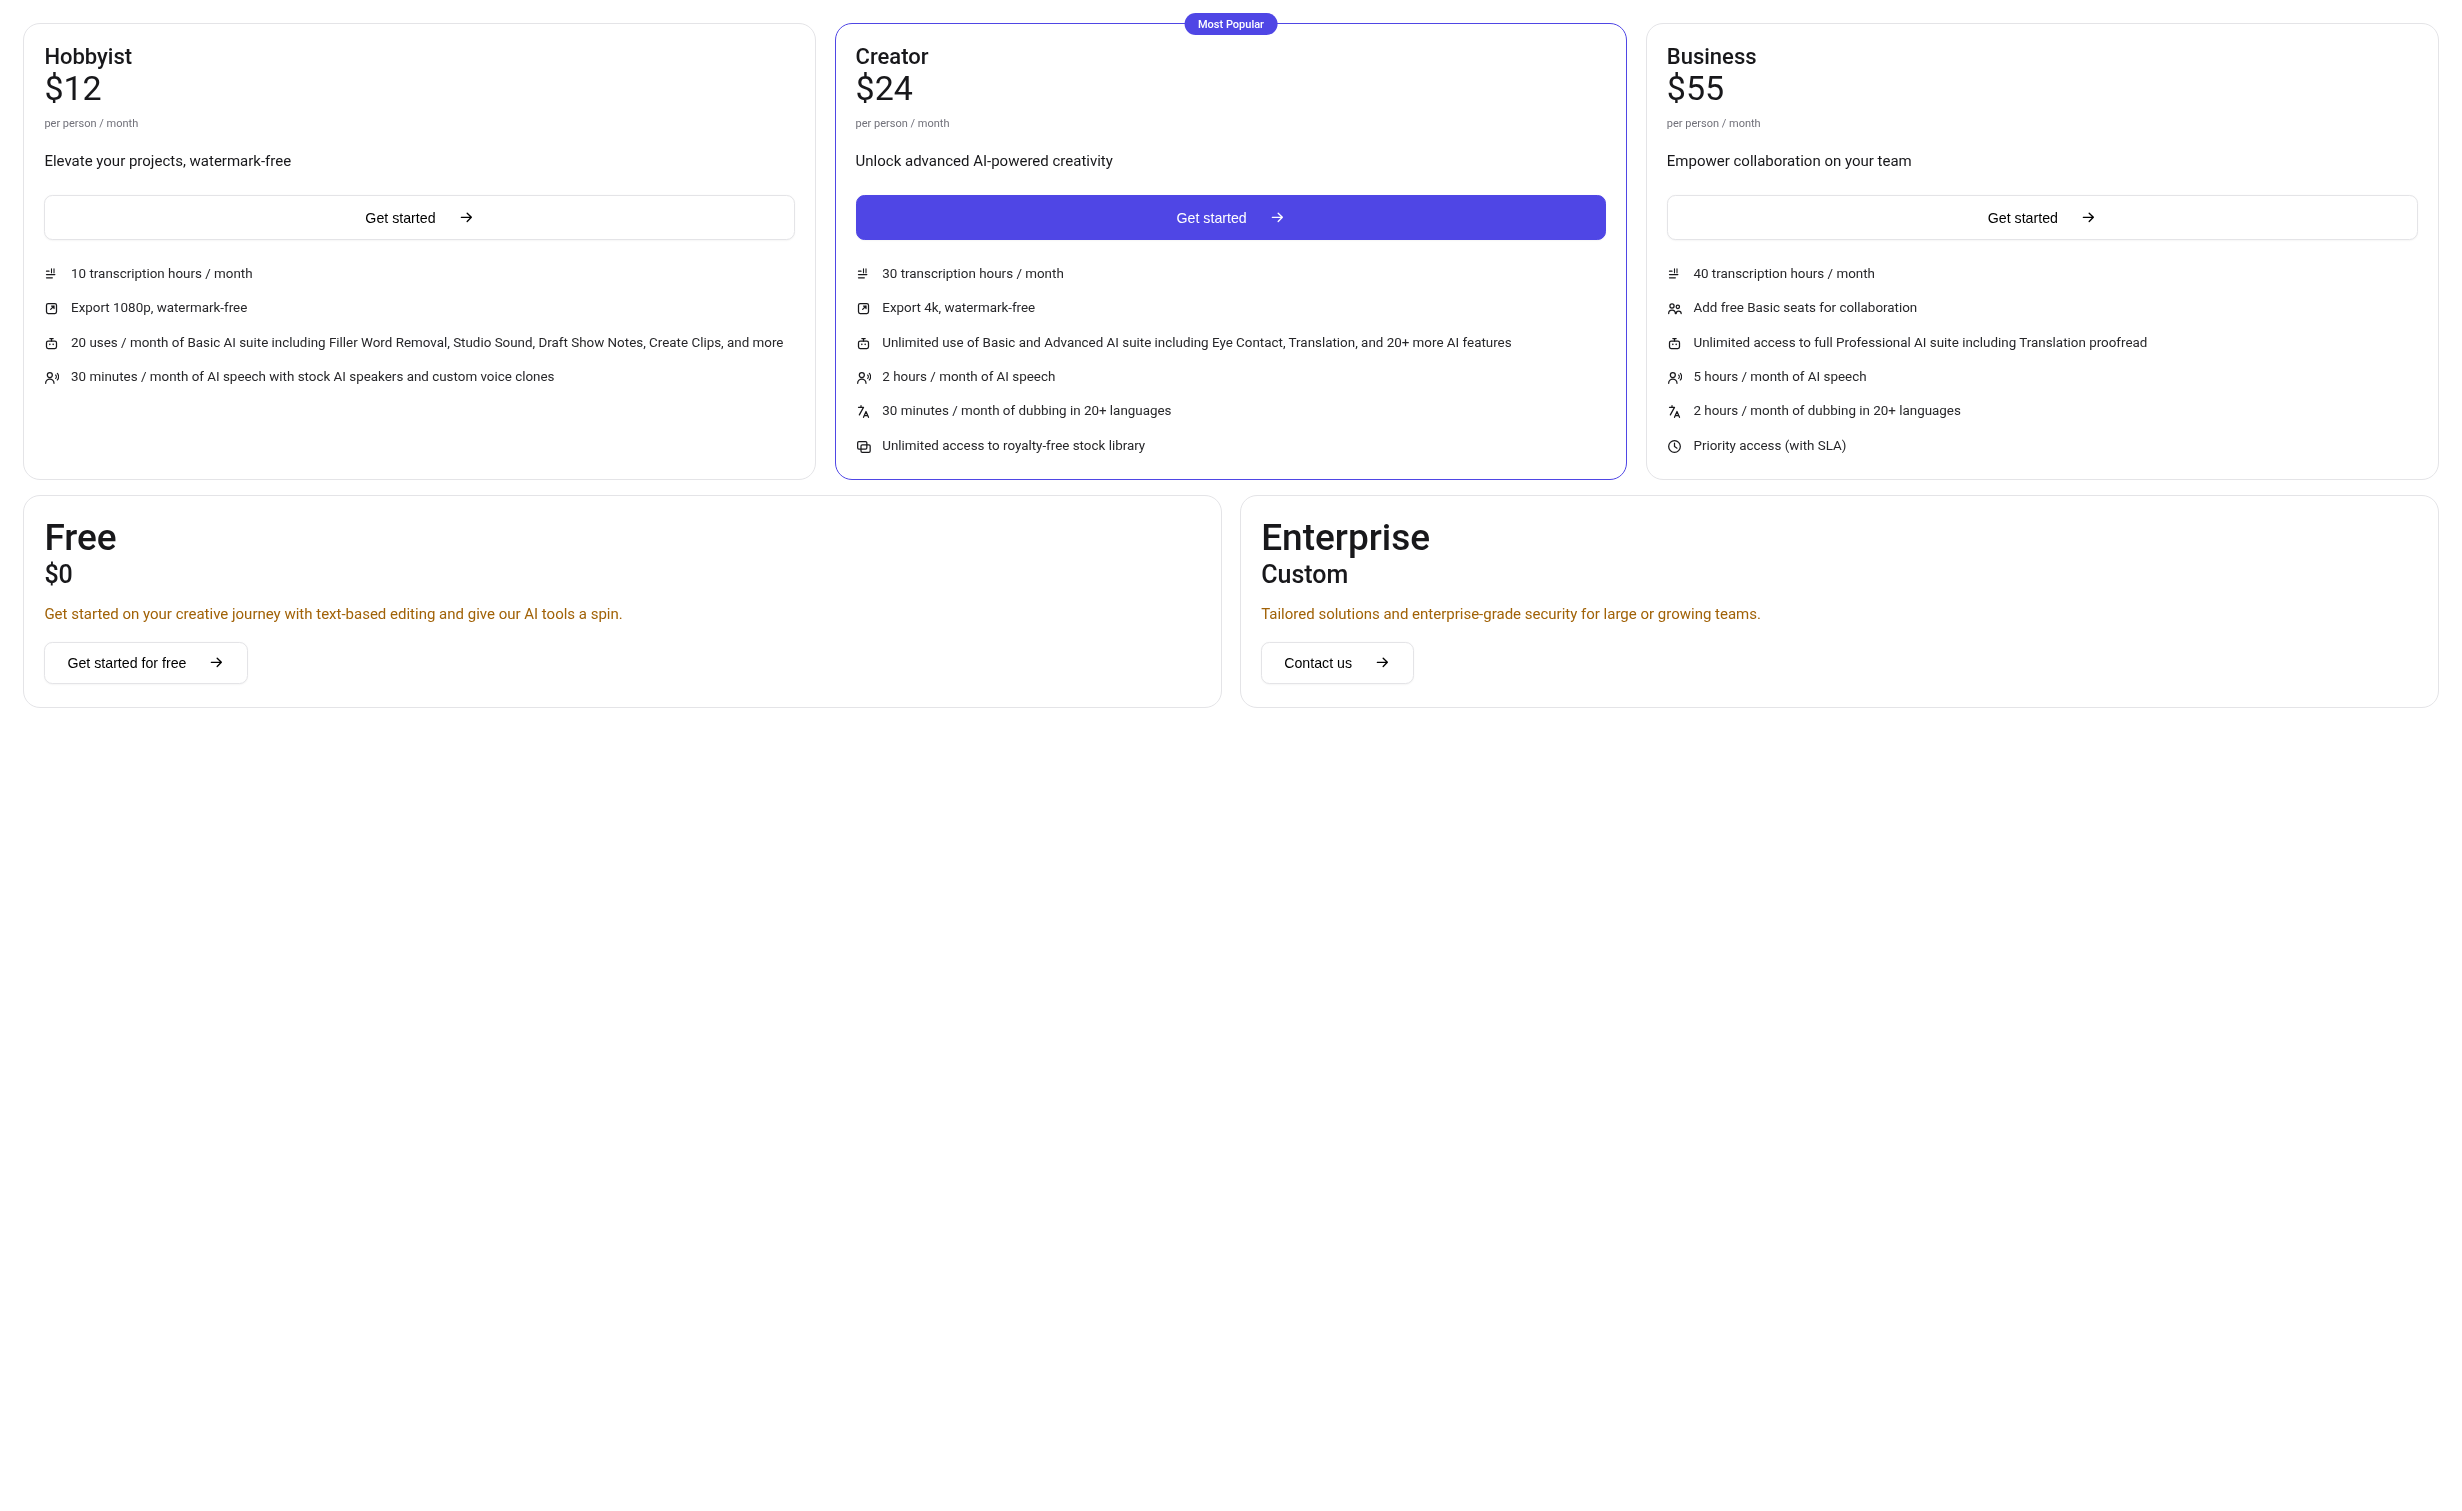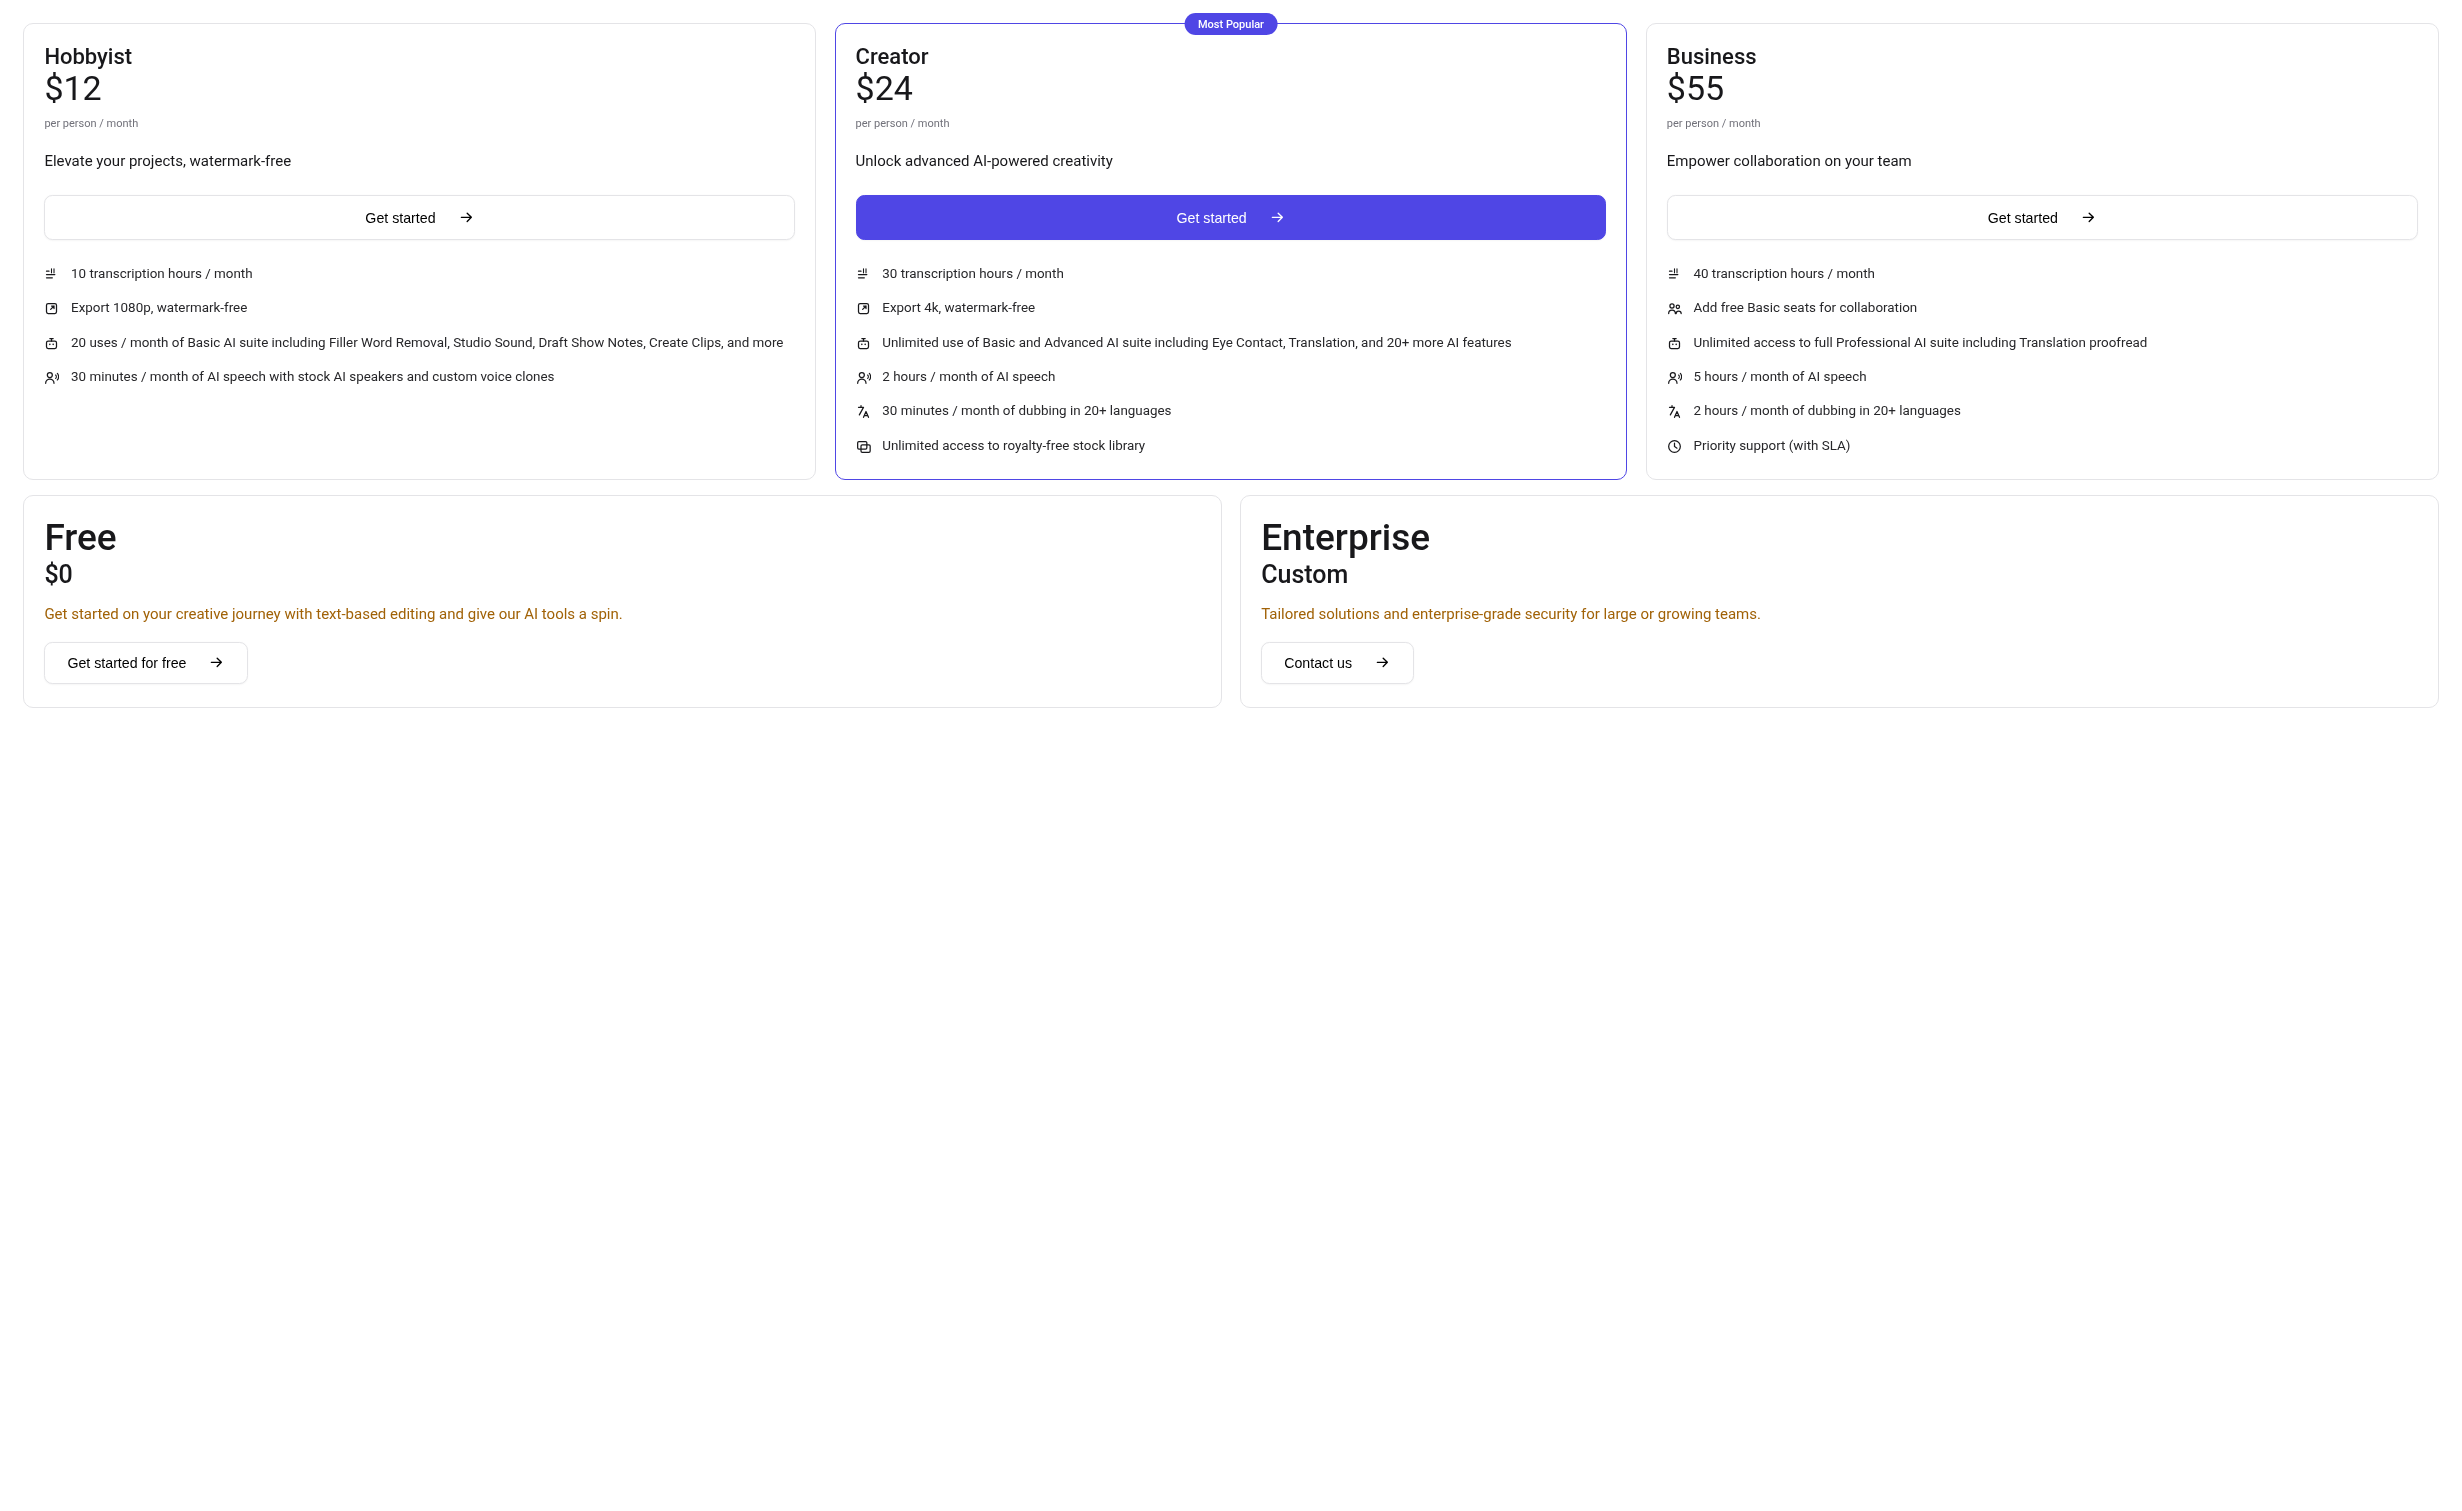--- a/index.html
+++ b/index.html
@@ -15,21 +15,21 @@
   gap: 18.4px;
   margin-bottom: 15px;
 }
 .bottom-row {
   display: grid;
   grid-template-columns: 1fr 1fr;
   gap: 18.4px;
 }
 .card {
   border: 0.8px solid #e4e4e7;
-  border-radius: 10px;
+  border-radius: 17px;
   padding: 20px 20px 23.4px 20px;
   position: relative;
   background: #fff;
 }
 .card.highlight {
   border: 1.3px solid #4f46e5;
 }
 .badge {
   position: absolute;
   top: -11px;
@@ -311,21 +311,21 @@
         <li class="feat-item">
           <svg class="ico" width="15" height="15" viewBox="0 0 18 18">
             <use href="#i-dubbing"></use>
           </svg>
           <span>2 hours / month of dubbing in 20+ languages</span>
         </li>
         <li class="feat-item">
           <svg class="ico" width="15" height="15" viewBox="0 0 18 18">
             <use href="#i-clock"></use>
           </svg>
-          <span>Priority support (with SLA)</span>
+          <span>Priority access (with SLA)</span>
         </li>
       </ul>
   </div>
 
 </div>
 
 <div class="bottom-row">
 
   <div class="card">
     <div class="tier-name-lg">Free</div>

